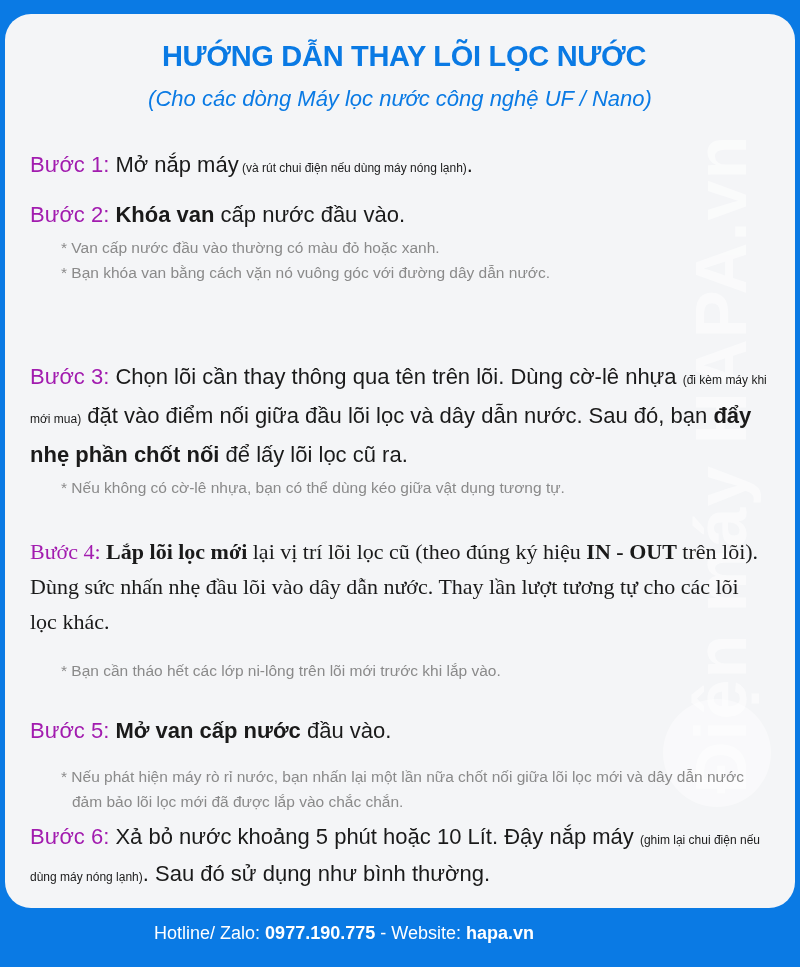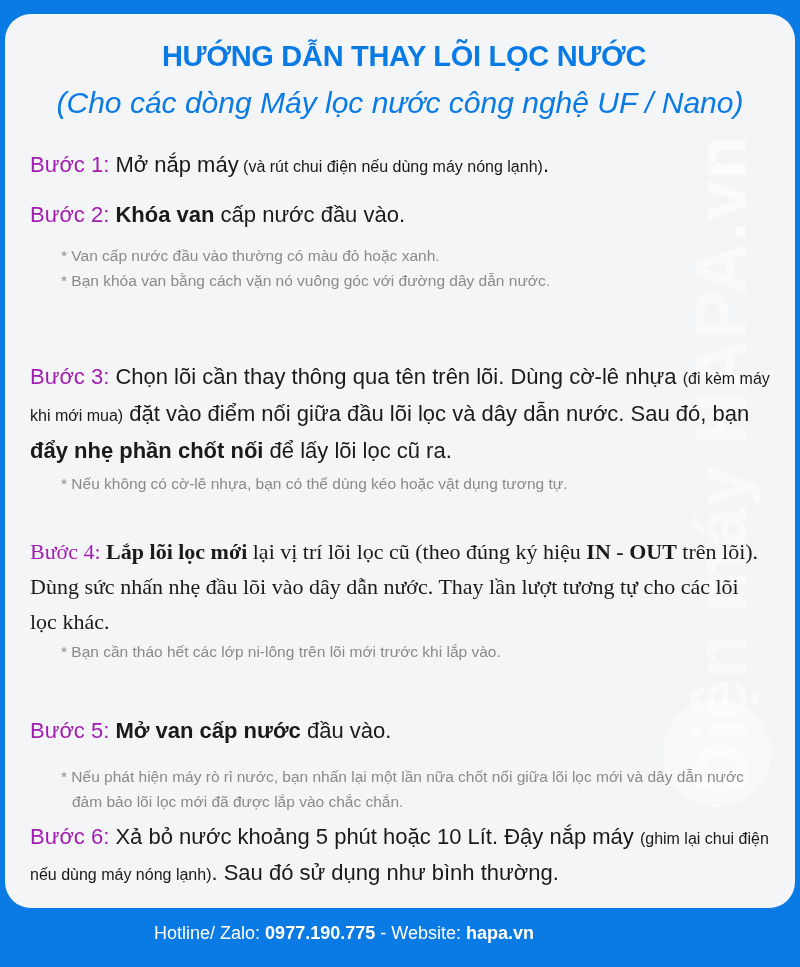--- a/index.html
+++ b/index.html
@@ -26,26 +26,26 @@
   .wm-circle {
     position: absolute; left: 8px; top: 565px; width: 108px; height: 108px;
     border-radius: 50%; background: #ffffff; opacity: 0.45;
   }
   .title {
     position: absolute; left: 4px; top: 26px; width: 790px; text-align: center;
     font-weight: bold; font-size: 29px; color: #0a7ae4; letter-spacing: -0.3px;
   }
   .subtitle {
     position: absolute; left: 0; top: 72px; width: 790px; text-align: center;
-    font-style: italic; font-size: 30px; color: #0a7ae4;
+    font-style: italic; font-size: 22px; color: #0a7ae4;
   }
   .step { position: absolute; left: 25px; width: 740px; color: #1a1a1a; }
   .step-main { font-size: 22px; line-height: 33px; }
   .step-label { color: #a21caf; }
-  .small { font-size: 16px; }
+  .small { font-size: 12px; }
   .note {
     font-size: 15.5px; color: #8a8a8a; line-height: 25px;
     padding-left: 31px; text-indent: -11px; margin-left: 11px;
   }
   b { font-weight: bold; }
   .footer {
     position: absolute; left: 0; top: 923px; width: 688px; text-align: center;
     color: #ffffff; font-size: 18px;
   }
 </style>
@@ -66,41 +66,41 @@
       <span class="step-label">Bước 1:</span>
       <span>Mở nắp máy</span><span class="small"> (và rút chui điện nếu dùng máy nóng lạnh)</span><span>.</span>
     </div>
   </div>
 
   <div class="step" style="top:184px;">
     <div class="step-main">
       <span class="step-label">Bước 2:</span>
       <b>Khóa van</b><span> cấp nước đầu vào.</span>
     </div>
-    <div style="margin-top:12px;">
+    <div style="margin-top:4px;">
       <div class="note">* Van cấp nước đầu vào thường có màu đỏ hoặc xanh.</div>
       <div class="note">* Bạn khóa van bằng cách vặn nó vuông góc với đường dây dẫn nước.</div>
     </div>
   </div>
 
   <div class="step" style="top:305px;margin-top:40px;">
     <div class="step-main" style="line-height:35px;">
       <span class="step-label">Bước 3:</span><span> Chọn lõi cần thay thông qua tên trên lõi. Dùng cờ-lê nhựa </span><span class="small">(đi kèm máy khi mới mua)</span><span> đặt vào điểm nối giữa đầu lõi lọc và dây dẫn nước. Sau đó, bạn </span><b>đẩy nhẹ phần chốt nối</b><span> để lấy lõi lọc cũ ra.</span>
     </div>
     <div style="margin-top:3px;">
-      <div class="note">* Nếu không có cờ-lê nhựa, bạn có thể dùng kéo hoặc vật dụng tương tự.</div>
+      <div class="note">* Nếu không có cờ-lê nhựa, bạn có thể dùng kéo giữa vật dụng tương tự.</div>
     </div>
   </div>
 
   <div class="step" style="top:520px;">
     <div class="step-main" style="line-height:35px;font-family:Liberation Serif, serif;">
       <span class="step-label">Bước 4:</span>
       <b>Lắp lõi lọc mới</b><span> lại vị trí lõi lọc cũ (theo đúng ký hiệu </span><b>IN - OUT</b><span> trên lõi). Dùng sức nhấn nhẹ đầu lõi vào dây dẫn nước. Thay lần lượt tương tự cho các lõi lọc khác.</span>
     </div>
-    <div style="margin-top:0;">
+    <div style="margin-top:19px;">
       <div class="note">* Bạn cần tháo hết các lớp ni-lông trên lõi mới trước khi lắp vào.</div>
     </div>
   </div>
 
   <div class="step" style="top:700px;">
     <div class="step-main">
       <span class="step-label">Bước 5:</span>
       <b>Mở van cấp nước</b><span> đầu vào.</span>
     </div>
     <div style="margin-top:17px;">

